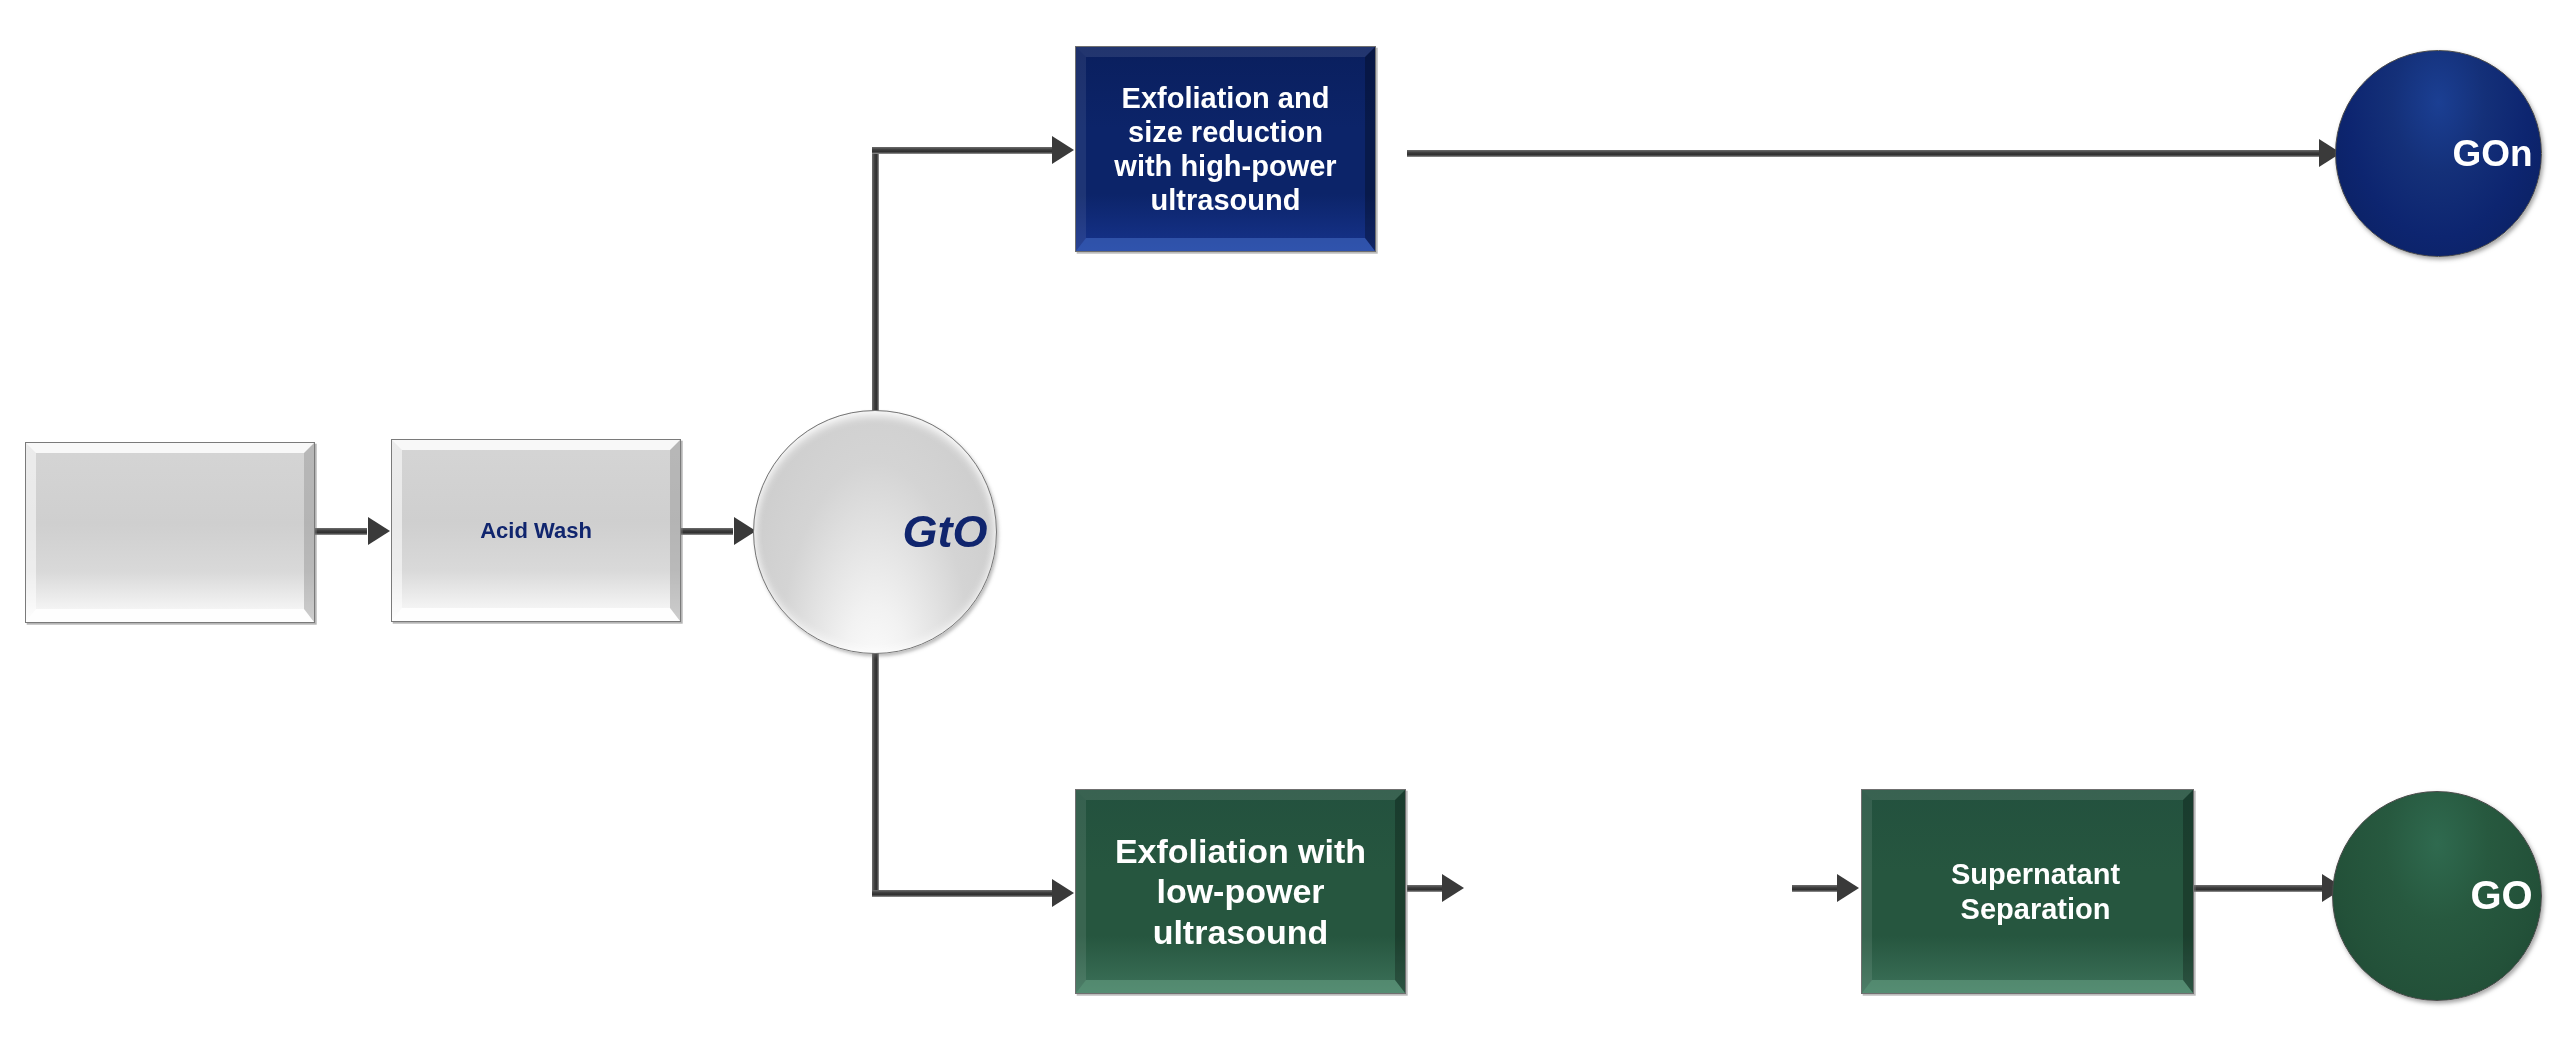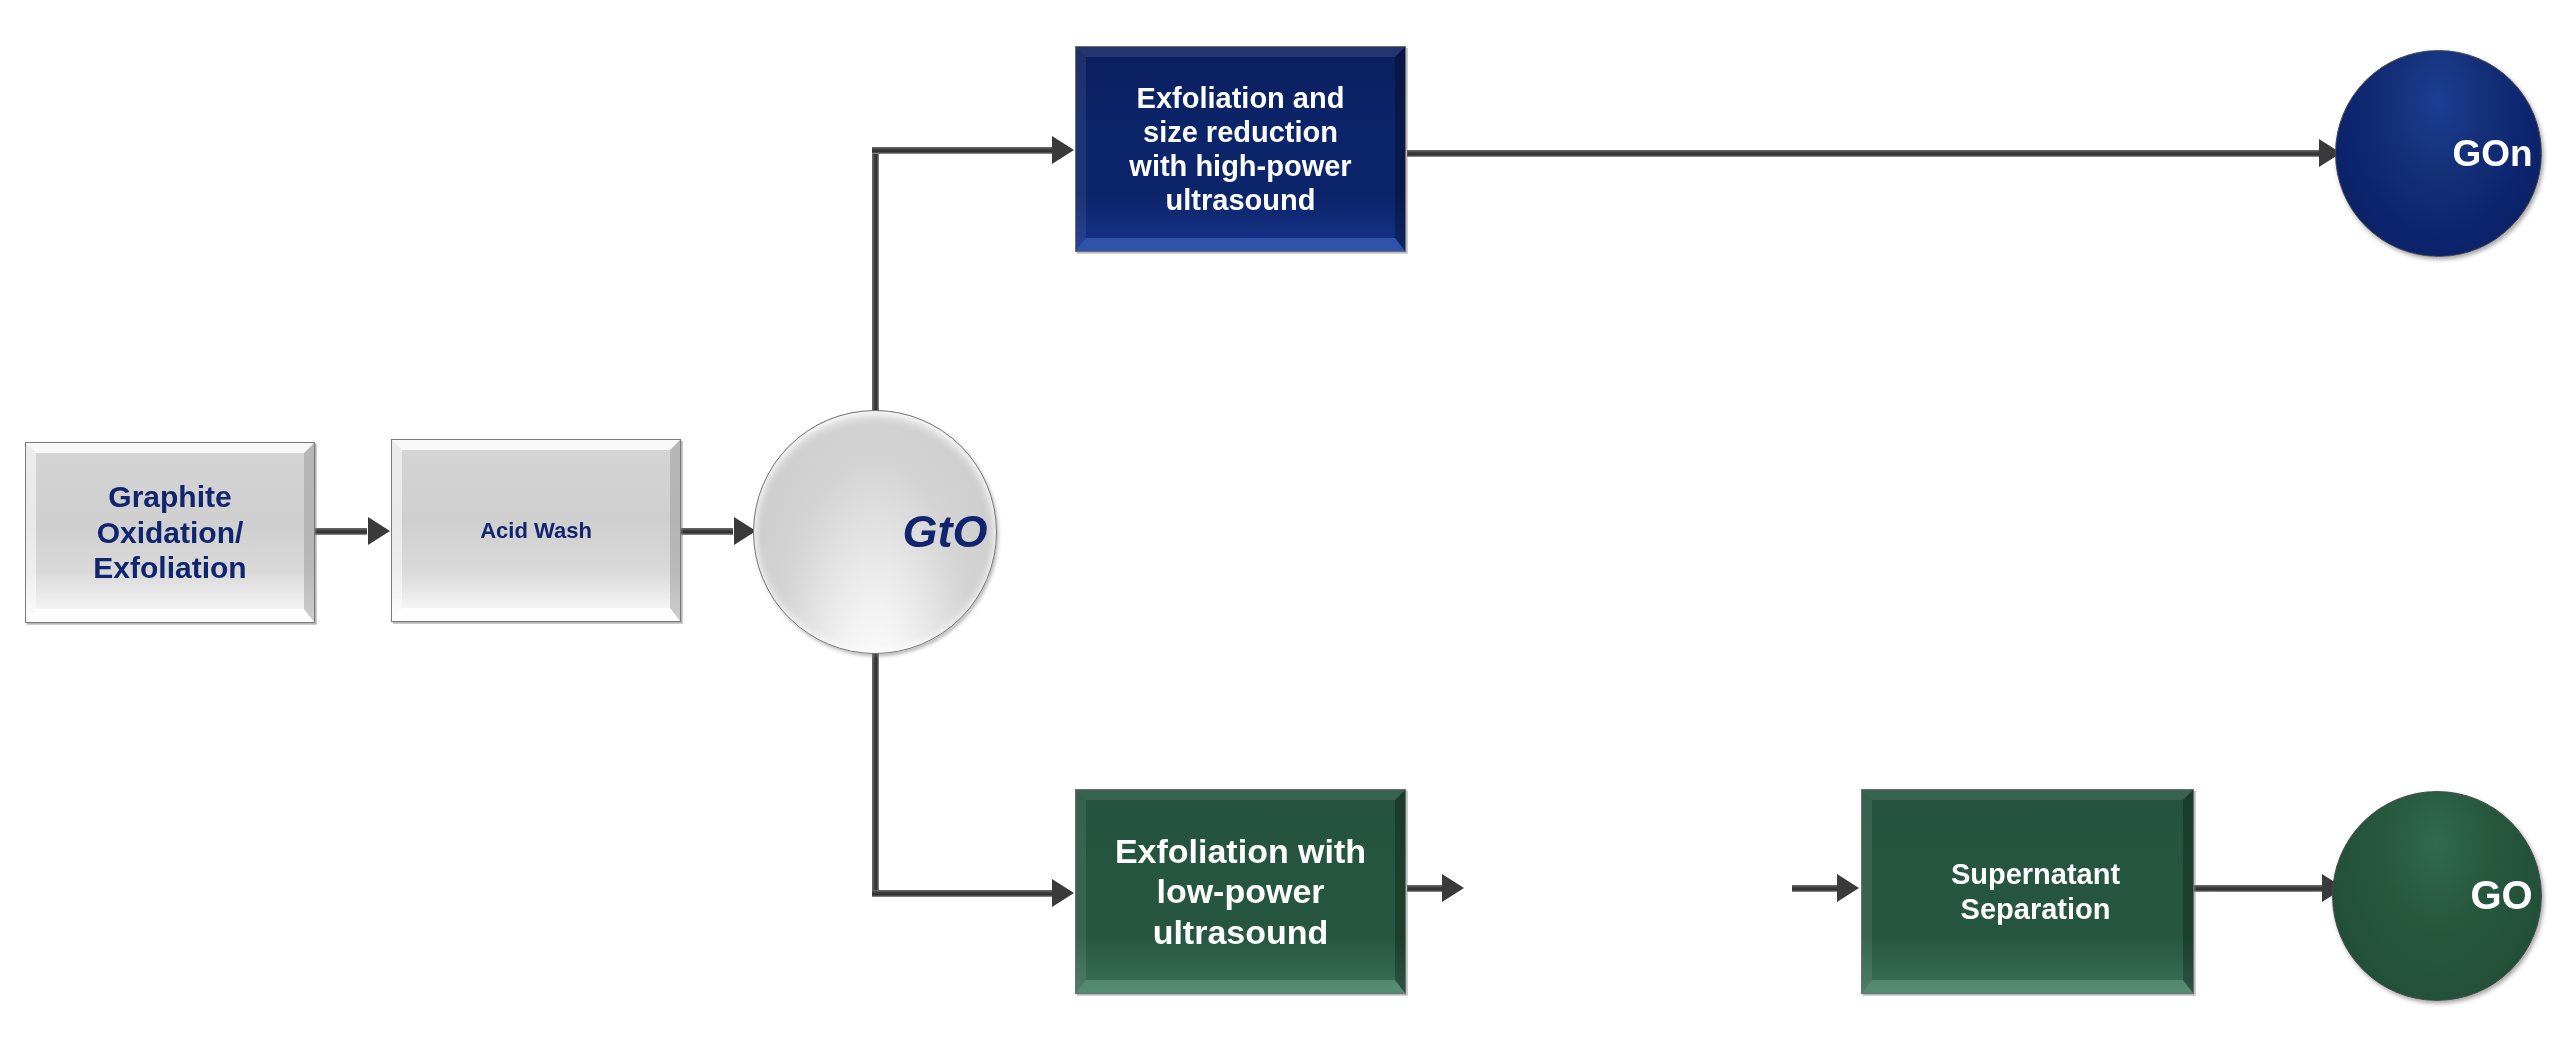--- a/index.html
+++ b/index.html
@@ -157,35 +157,32 @@
     <div class="arrowhead" style="left:1837px;top:874px;"></div>
   </div>
 
   <div class="conn">
     <div class="hline" style="left:2194px;top:885px;width:135px;"></div>
     <div class="arrowhead" style="left:2322px;top:874px;"></div>
   </div>
 
   <div class="box grey" style="left:25px;top:442px;width:290px;height:181px;z-index:3;">
     <span class="bevel"></span>
-    <span class="nodetext" style="font-size:30px;">Graphite
-Oxidation/
-Exfoliation</span>
   </div>
 
   <div class="box grey" style="left:391px;top:439px;width:290px;height:183px;z-index:3;">
     <span class="bevel"></span>
     <span class="nodetext" style="font-size:22px;">Acid Wash</span>
   </div>
 
   <div class="circ grey" style="left:753px;top:410px;width:244px;height:244px;z-index:3;">
     <span class="nodetext" style="font-size:45px;font-style:italic;">GtO</span>
   </div>
 
-  <div class="box blue" style="left:1075px;top:46px;width:331px;height:206px;z-index:3;">
+  <div class="box blue" style="left:1075px;top:46px;width:301px;height:206px;z-index:3;">
     <span class="bevel"></span>
     <span class="nodetext" style="font-size:29px;">Exfoliation and
 size reduction
 with high-power
 ultrasound</span>
   </div>
 
   <div class="circ blue" style="left:2335px;top:50px;width:207px;height:207px;z-index:3;">
     <span class="nodetext" style="font-size:37px;">GOn</span>
   </div>

